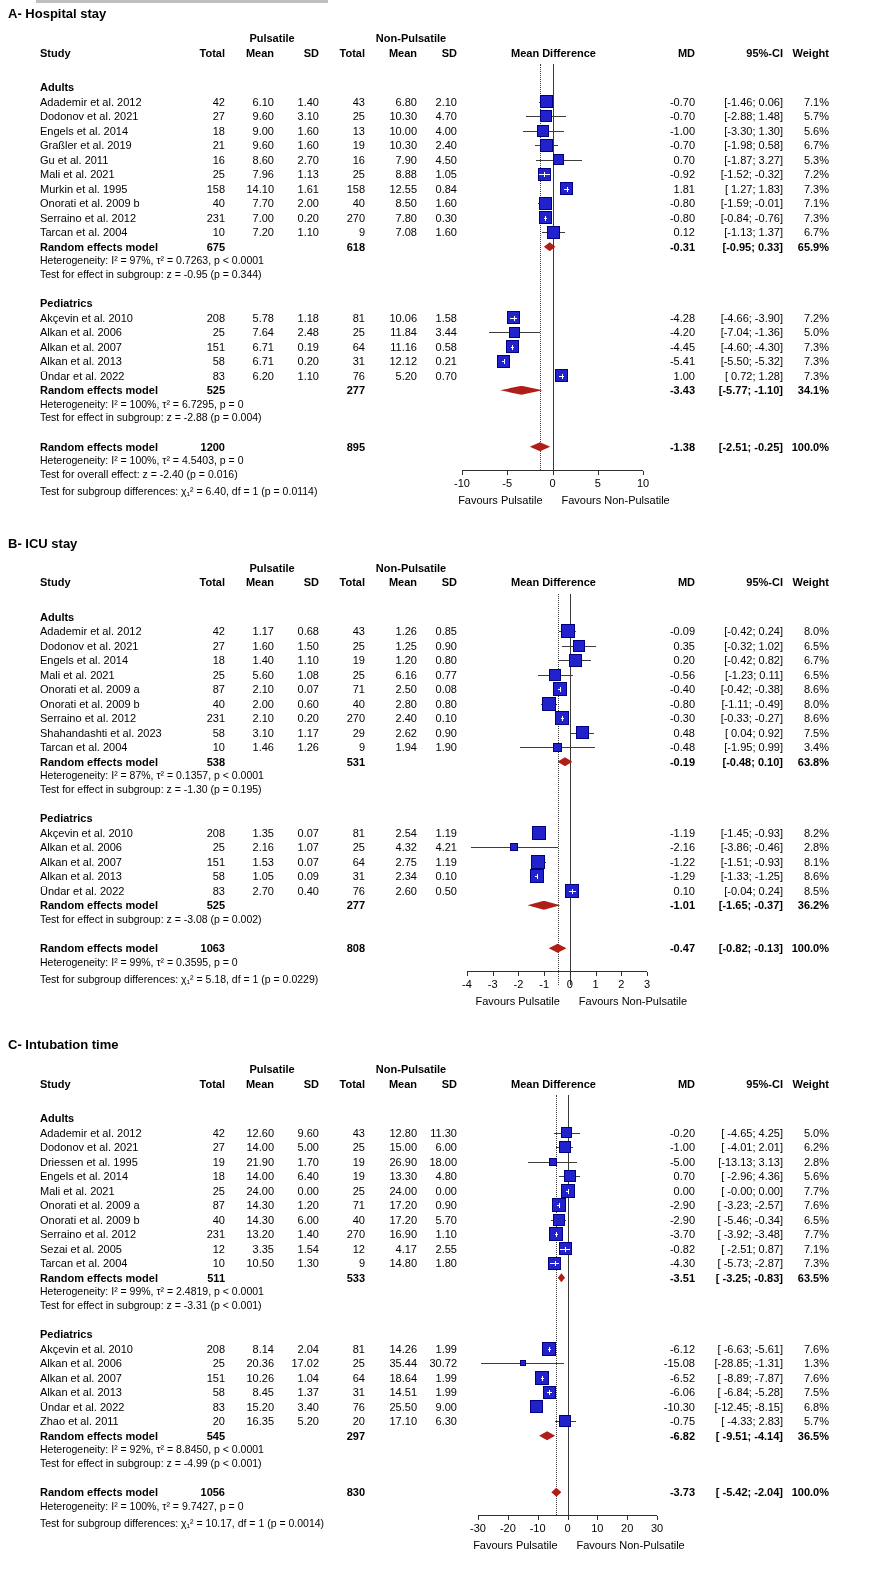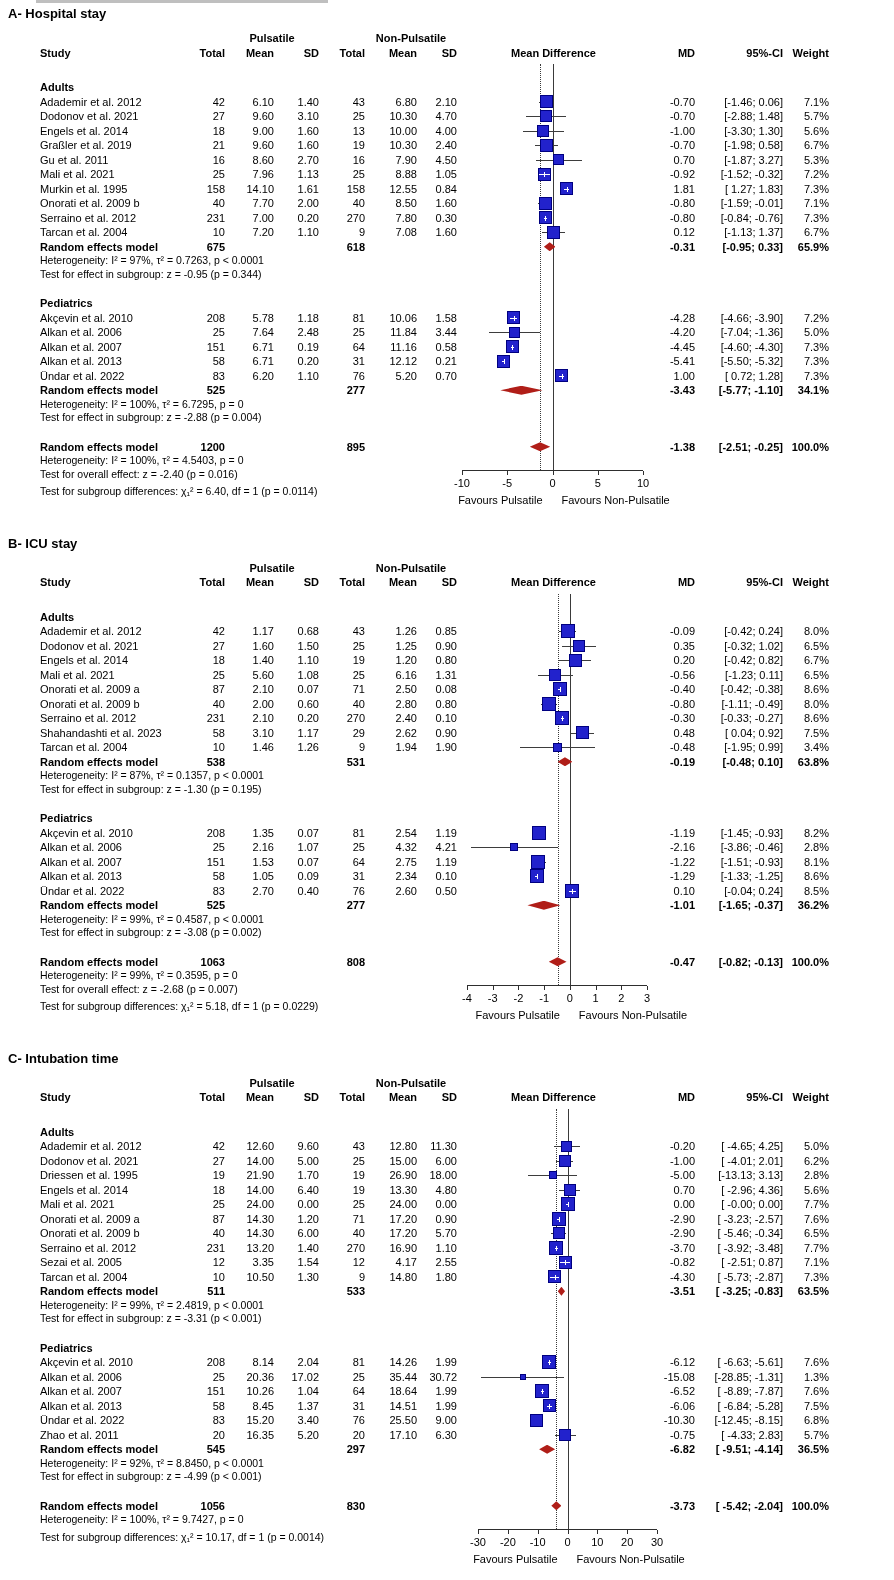--- a/index.html
+++ b/index.html
@@ -501,21 +501,21 @@
         <div class="ci-cell">[-0.42; 0.82]</div>
         <div class="num">6.7%</div>
       </div>
       <div class="grid-row">
         <div class="c-study">Mali et al. 2021</div>
         <div class="num">25</div>
         <div class="num">5.60</div>
         <div class="num">1.08</div>
         <div class="num">25</div>
         <div class="num">6.16</div>
-        <div class="num">1.31</div>
+        <div class="num">0.77</div>
         <div class="c-plot">
           <div class="ci-line" style="left: 81.2286px; width: 34.4571px;"></div>
           <div class="sq" style="height: 12px; width: 12px; left: 92.4571px; top: 1.25px;"></div>
         </div>
         <div class="num">-0.56</div>
         <div class="ci-cell">[-1.23; 0.11]</div>
         <div class="num">6.5%</div>
       </div>
       <div class="grid-row">
         <div class="c-study">Onorati et al. 2009 a</div>
@@ -724,41 +724,39 @@
         <div class="num bold">277</div>
         <div></div>
         <div></div>
         <div class="c-plot">
           <div class="diamond" style="left: 70.4286px; width: 32.9143px;"></div>
         </div>
         <div class="num bold">-1.01</div>
         <div class="ci-cell bold">[-1.65; -0.37]</div>
         <div class="num bold">36.2%</div>
       </div>
-      <div class="note">Heterogeneity: I² = 99%, τ² = 0.4587, p &lt; 0.0001</div>
       <div class="note">Test for effect in subgroup: z = -3.08 (p = 0.002)</div>
       <div class="sp15"></div>
       <div class="overall-block">
         <div class="grid-row">
           <div class="c-study bold">Random effects model</div>
           <div class="num bold">1063</div>
           <div></div>
           <div></div>
           <div class="num bold">808</div>
           <div></div>
           <div></div>
           <div class="c-plot">
             <div class="diamond" style="left: 91.7714px; width: 17.7429px;"></div>
           </div>
           <div class="num bold">-0.47</div>
           <div class="ci-cell bold">[-0.82; -0.13]</div>
           <div class="num bold">100.0%</div>
         </div>
         <div class="note">Heterogeneity: I² = 99%, τ² = 0.3595, p = 0</div>
-        <div class="note">Test for overall effect: z = -2.68 (p = 0.007)</div>
         <div class="note note-tall">Test for subgroup differences: χ₁² = 5.18, df = 1 (p = 0.0229)</div>
         <div class="axis">
           <div class="axis-line" style="left: 10px; width: 180px;"></div>
           <div class="axis-tick" style="left: 10px;"></div>
           <div class="axis-ticklabel" style="left: -10px;">-4</div>
           <div class="axis-tick" style="left: 35.7143px;"></div>
           <div class="axis-ticklabel" style="left: 15.7143px;">-3</div>
           <div class="axis-tick" style="left: 61.4286px;"></div>
           <div class="axis-ticklabel" style="left: 41.4286px;">-2</div>
           <div class="axis-tick" style="left: 87.1429px;"></div>

